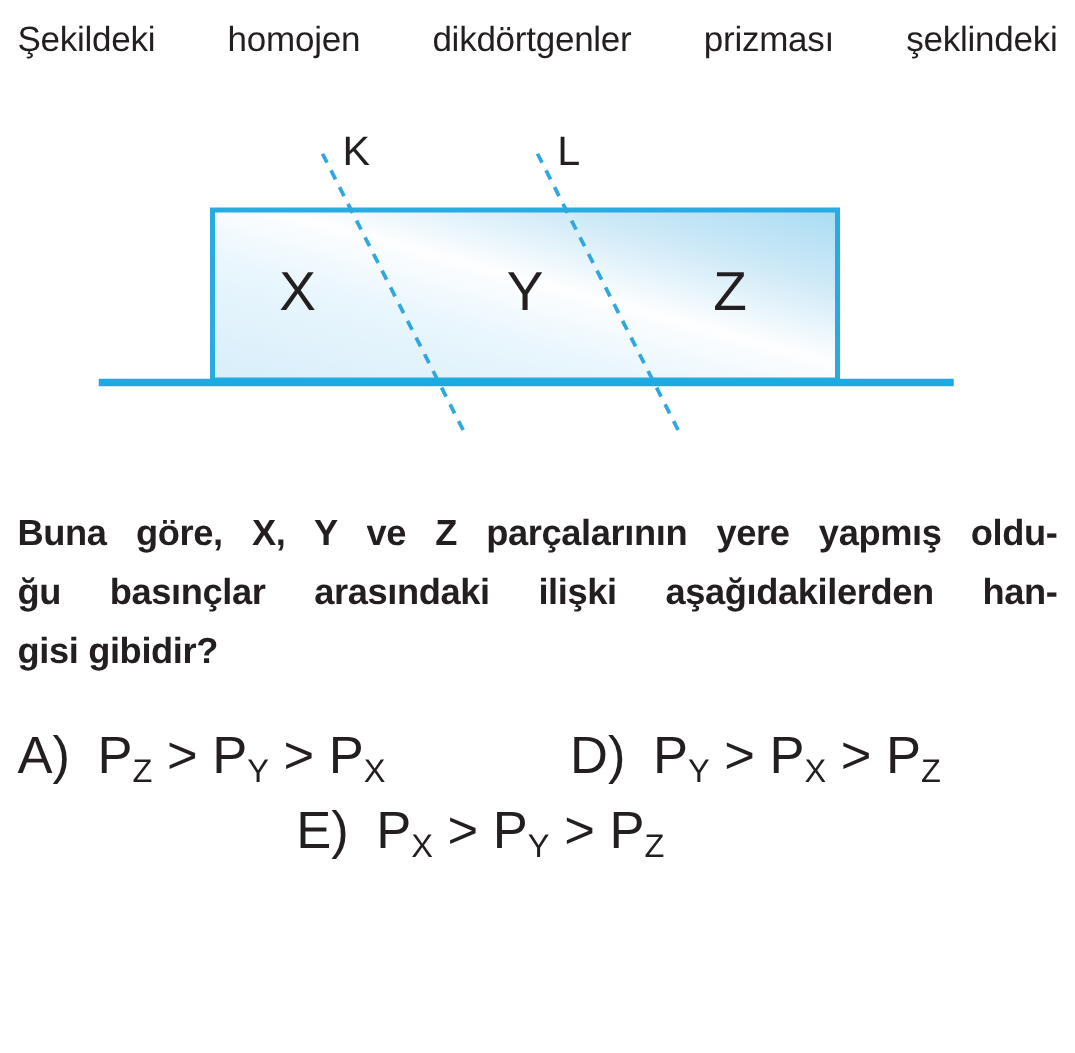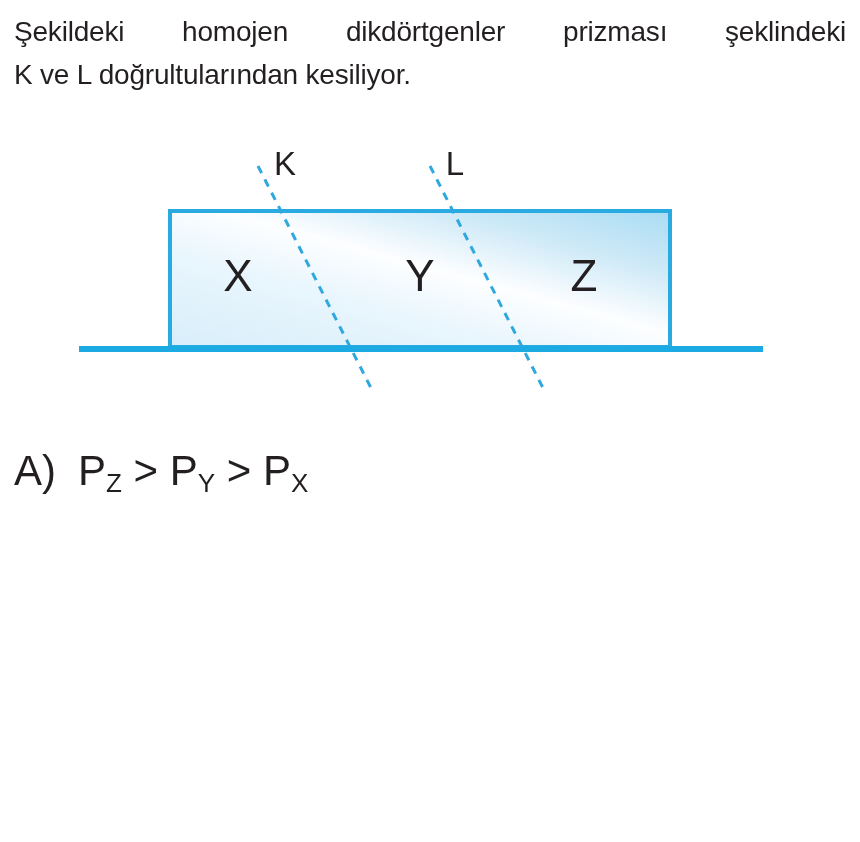--- a/index.html
+++ b/index.html
@@ -57,21 +57,20 @@
   }
   .option-e { margin-left: 237px; }
 </style>
 </head>
 <body>
 
 <div class="page">
 
   <p class="intro">
     <span class="line just">Şekildeki homojen dikdörtgenler prizması şeklindeki</span>
-    <span class="line">K ve L doğrultularından kesiliyor.</span>
   </p>
 
   <svg class="diagram" width="860" height="265" viewBox="0 0 860 265">
     <defs>
       <linearGradient id="blockGrad" x1="0" y1="1" x2="1" y2="0">
         <stop offset="0" stop-color="#D8EEFA"></stop>
         <stop offset="0.35" stop-color="#E9F6FD"></stop>
         <stop offset="0.55" stop-color="#FDFEFF"></stop>
         <stop offset="0.78" stop-color="#CDE9F7"></stop>
         <stop offset="1" stop-color="#A9DCF3"></stop>
@@ -86,22 +85,33 @@
     <line x1="79" y1="202" x2="763" y2="202" stroke="#1CAAE2" stroke-width="6"></line>
 
     <text class="svg-label small" x="285" y="28" text-anchor="middle">K</text>
     <text class="svg-label small" x="455" y="28" text-anchor="middle">L</text>
 
     <text class="svg-label big" x="238" y="144" text-anchor="middle">X</text>
     <text class="svg-label big" x="420" y="144" text-anchor="middle">Y</text>
     <text class="svg-label big" x="584" y="144" text-anchor="middle">Z</text>
   </svg>
 
+  <p class="question">
+    <span class="line just">Buna göre, X, Y ve Z parçalarının yere yapmış oldu-</span>
+    <span class="line just">ğu basınçlar arasındaki ilişki aşağıdakilerden han-</span>
+    <span class="line">gisi gibidir?</span>
+  </p>
 
   <div class="options">
     <div class="opt-grid">
       <div class="option">
         <span class="opt-label">A)</span><span class="opt-formula">P<sub>Z</sub> &gt; P<sub>Y</sub> &gt; P<sub>X</sub></span>
       </div>
+      <div class="option">
+        <span class="opt-label">D)</span><span class="opt-formula">P<sub>Y</sub> &gt; P<sub>X</sub> &gt; P<sub>Z</sub></span>
+      </div>
+    </div>
+    <div class="option option-e">
+      <span class="opt-label">E)</span><span class="opt-formula">P<sub>X</sub> &gt; P<sub>Y</sub> &gt; P<sub>Z</sub></span>
     </div>
   </div>
 
 </div>
 
 </body></html>

